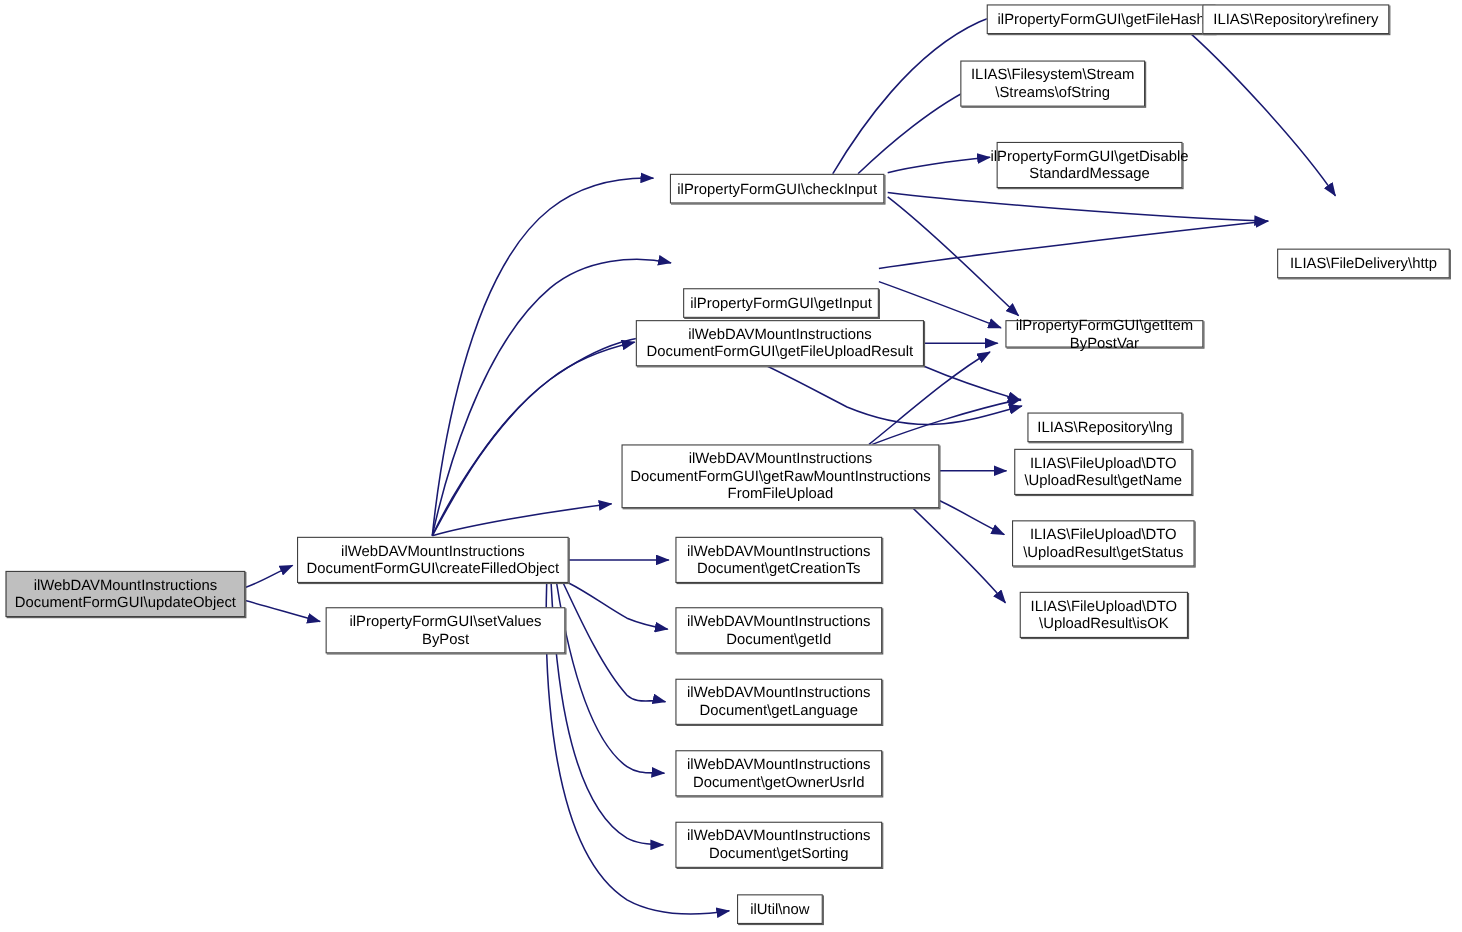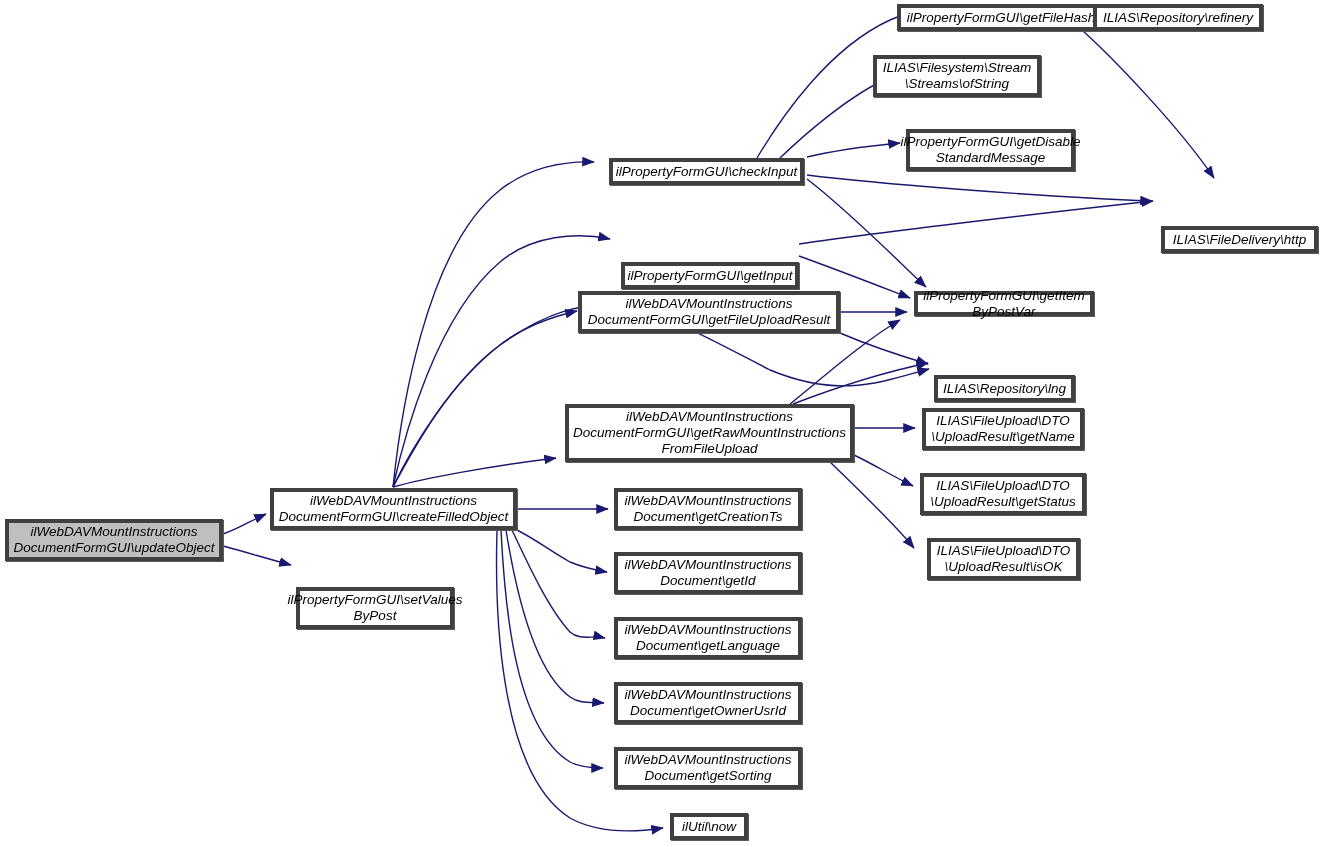--- a/index.html
+++ b/index.html
@@ -20,34 +20,33 @@
     position: absolute;
     left: 0;
     top: 0;
     width: 1329px;
     height: 847px;
     pointer-events: none;
   }
   .node {
     position: absolute;
     box-sizing: border-box;
-    border: 4px solid #404040;
+    border: 1px solid #404040;
     background: #ffffff;
     display: flex;
     align-items: center;
     justify-content: center;
     text-align: center;
     font-size: 13.5px;
     line-height: 16px;
     color: #000000;
     letter-spacing: 0px;
     box-shadow: 1px 1px 0 0 #5a5a5a;
     white-space: pre-line;
     padding: 0 4px;
-    font-style: italic;
   }
   .node.highlight {
     background: #bfbfbf;
   }
   .node-label {
     display: block;
     white-space: pre-line;
   }
 </style>
 </head>
@@ -90,21 +89,21 @@
         <path d="M854,428 C875,428 896,428 915,428" fill="none" stroke="#191970" stroke-width="1.4" marker-end="url(#arrowhead)"></path>
         <path d="M854,455 C873,464 894,477 913,486" fill="none" stroke="#191970" stroke-width="1.4" marker-end="url(#arrowhead)"></path>
         <path d="M830,462 C856,487 896,526 914,548" fill="none" stroke="#191970" stroke-width="1.4" marker-end="url(#arrowhead)"></path>
       </g>
   </svg>
   <div id="nodes-group">
       <div class="node highlight" style="left: 5px; top: 519px; width: 218px; height: 42px;"><span class="node-label">ilWebDAVMountInstructions
 DocumentFormGUI\updateObject</span></div>
       <div class="node" style="left: 270px; top: 488px; width: 247px; height: 42px;"><span class="node-label">ilWebDAVMountInstructions
 DocumentFormGUI\createFilledObject</span></div>
-      <div class="node" style="left: 296px; top: 552px; width: 158px; height: 42px; margin-top: 35px;"><span class="node-label">ilPropertyFormGUI\setValues
+      <div class="node" style="left: 296px; top: 552px; width: 218px; height: 42px;"><span class="node-label">ilPropertyFormGUI\setValues
 ByPost</span></div>
       <div class="node" style="left: 609px; top: 158px; width: 195px; height: 27px;"><span class="node-label">ilPropertyFormGUI\checkInput</span></div>
       <div class="node" style="left: 621px; top: 238px; width: 178px; height: 27px; margin-top: 24px;"><span class="node-label">ilPropertyFormGUI\getInput</span></div>
       <div class="node" style="left: 578px; top: 291px; width: 262px; height: 42px;"><span class="node-label">ilWebDAVMountInstructions
 DocumentFormGUI\getFileUploadResult</span></div>
       <div class="node" style="left: 565px; top: 404px; width: 289px; height: 58px;"><span class="node-label">ilWebDAVMountInstructions
 DocumentFormGUI\getRawMountInstructions
 FromFileUpload</span></div>
       <div class="node" style="left: 614px; top: 488px; width: 188px; height: 42px;"><span class="node-label">ilWebDAVMountInstructions
 Document\getCreationTs</span></div>

